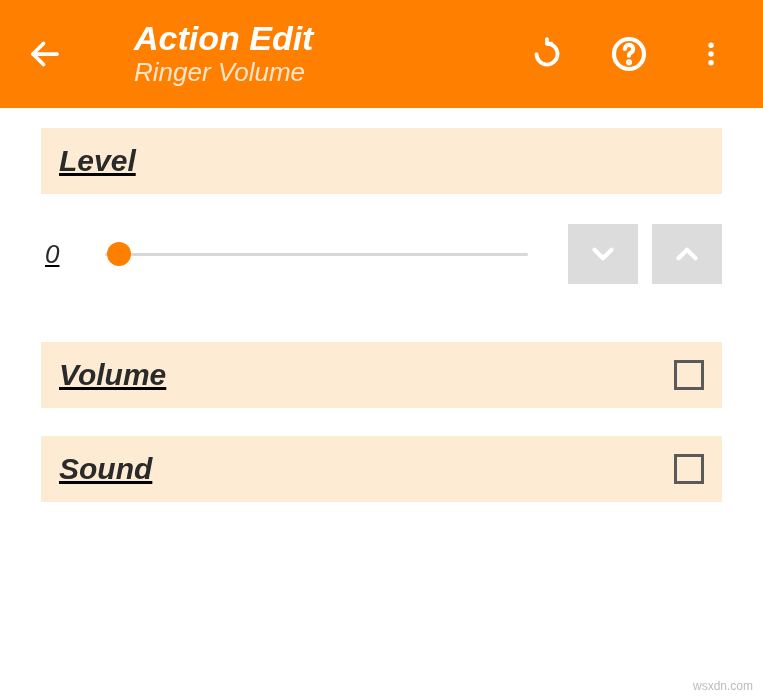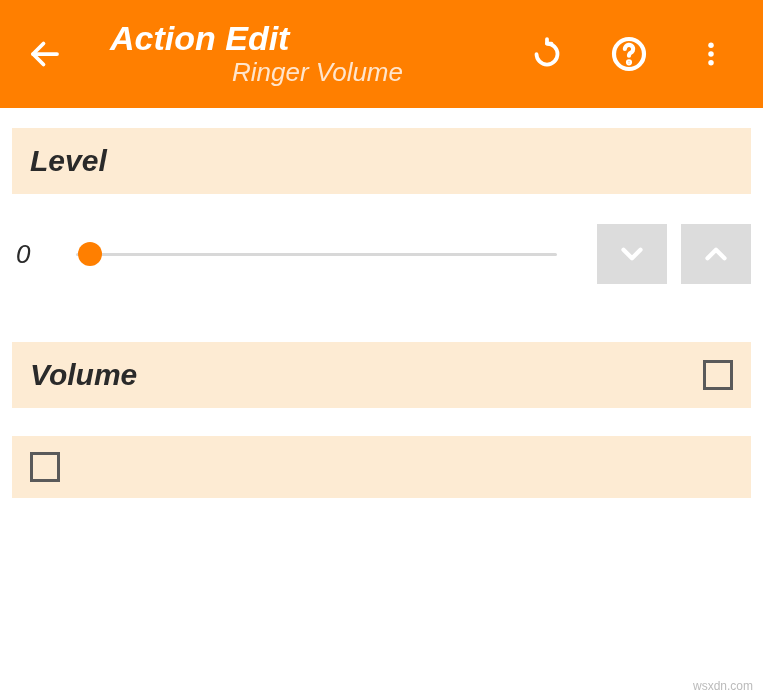--- a/index.html
+++ b/index.html
@@ -15,20 +15,21 @@
       overflow: hidden;
       position: relative;
     }
     .toolbar {
       background: #ff7f00;
       height: 108px;
       display: flex;
       align-items: center;
       padding: 0 20px;
       color: #ffffff;
+      gap: 24px;
     }
     .back-btn {
       width: 50px;
       height: 50px;
       display: flex;
       align-items: center;
       justify-content: center;
       cursor: pointer;
     }
     .title-block {
@@ -40,38 +41,38 @@
       font-weight: bold;
       font-style: italic;
       color: #ffffff;
       line-height: 1;
     }
     .subtitle {
       font-size: 26px;
       font-style: italic;
       color: #ffe5cc;
       margin-top: 2px;
-      text-align: center;
     }
     .toolbar-actions {
       display: flex;
       gap: 38px;
       align-items: center;
       margin-right: 10px;
     }
     .toolbar-icon {
       width: 44px;
       height: 44px;
       display: flex;
       align-items: center;
       justify-content: center;
       cursor: pointer;
     }
     .content {
-      padding: 20px 12px;
+      padding: 20px 41px;
+      text-decoration: underline;
     }
     .section-header {
       background: #fdebd3;
       padding: 16px 18px;
       margin-bottom: 0;
       display: flex;
       align-items: center;
       justify-content: space-between;
     }
     .section-label {
@@ -225,20 +226,21 @@
   <div class="row-gap"></div>
 
   <div class="section-header">
     <span class="section-label">Volume</span>
     <div class="checkbox"></div>
   </div>
 
   <div class="row-gap"></div>
 
   <div class="section-header">
+    <span class="section-label">Sound</span>
     <div class="checkbox"></div>
   </div>
 
   <div class="row-gap"></div>
 
 
 </div>
 
 <div class="watermark">wsxdn.com</div>
 

